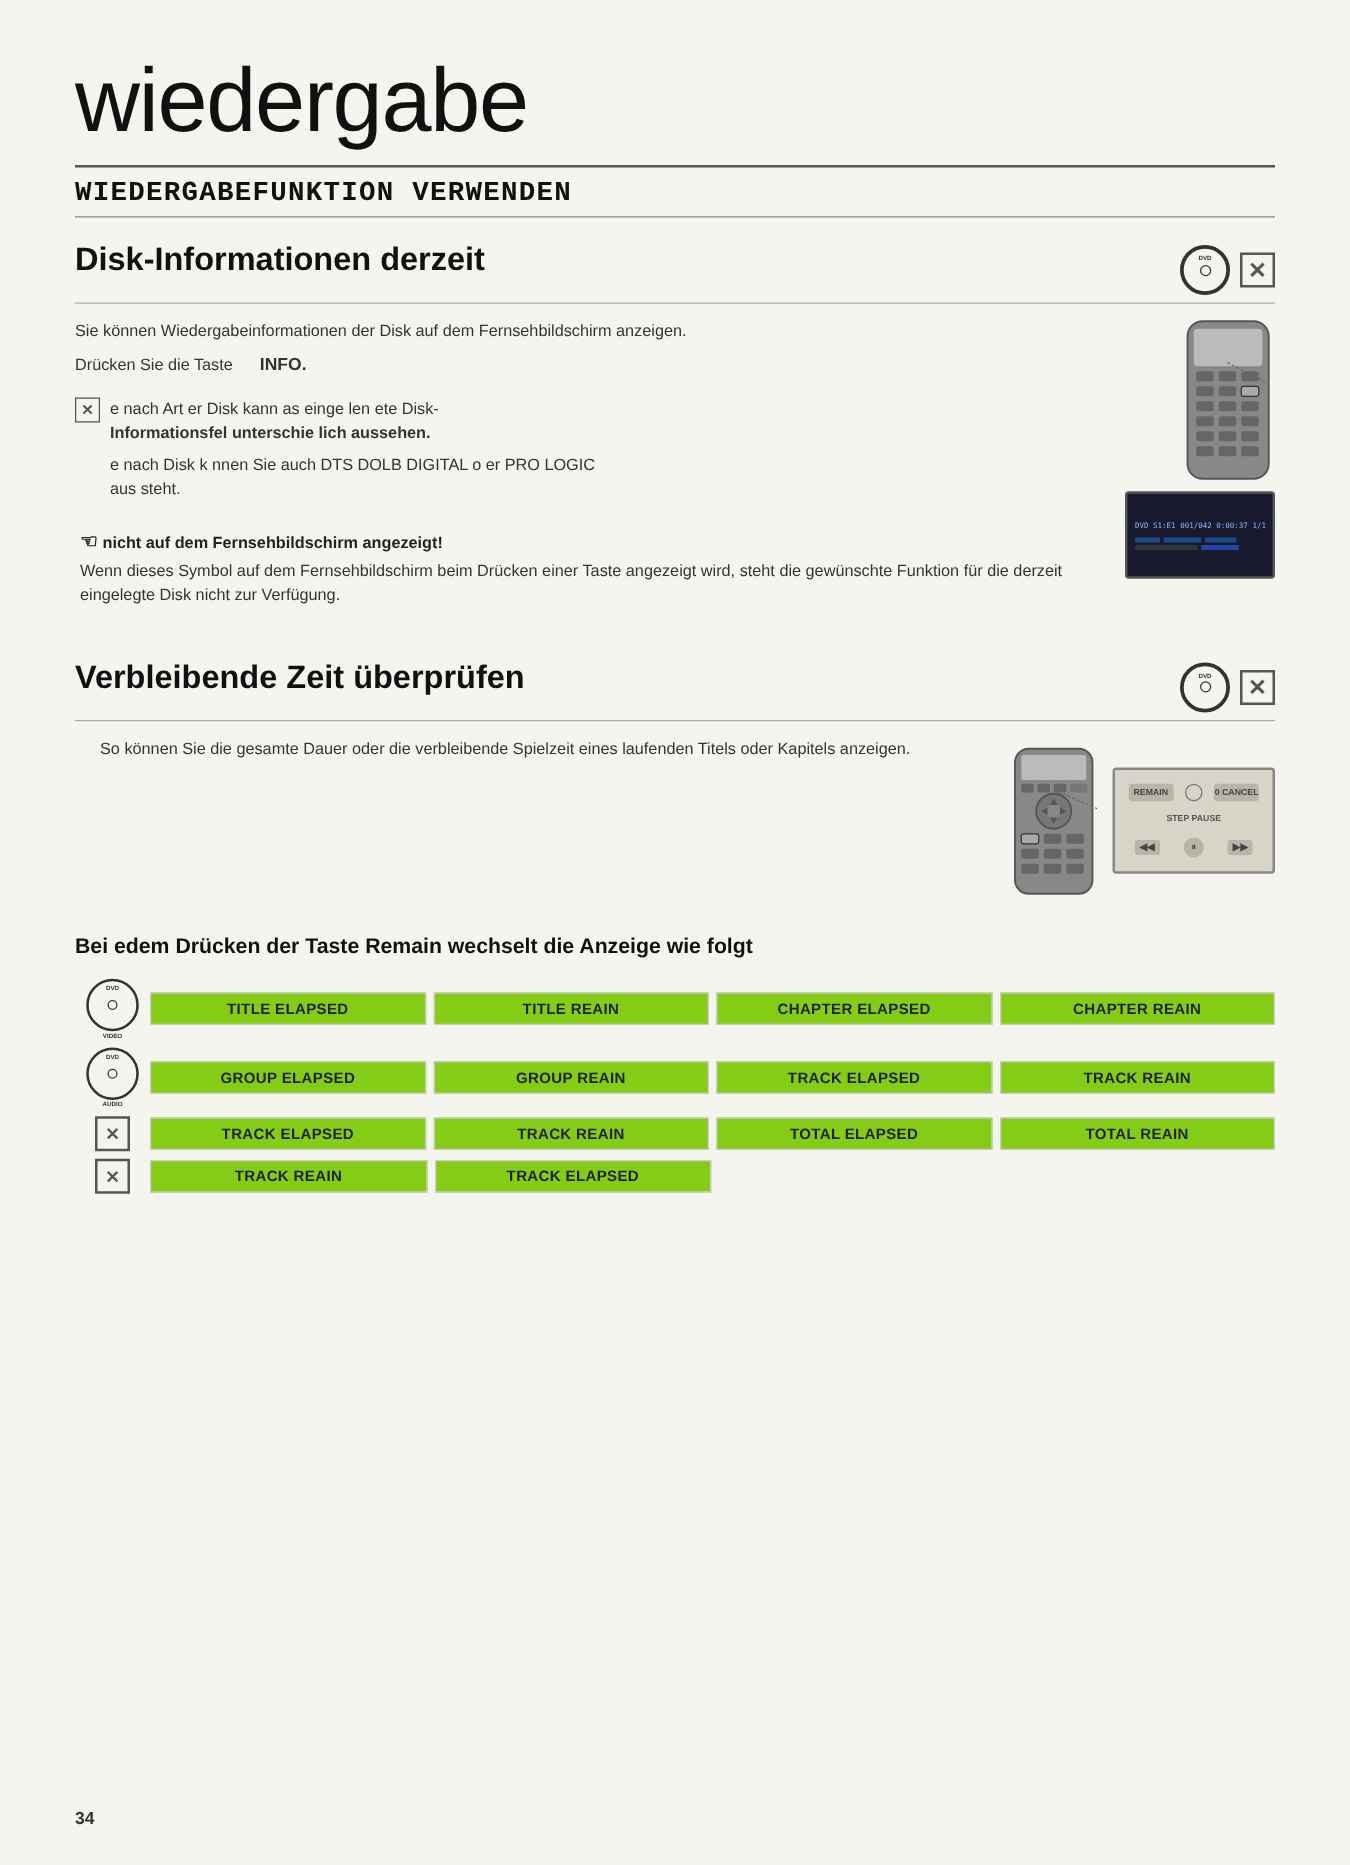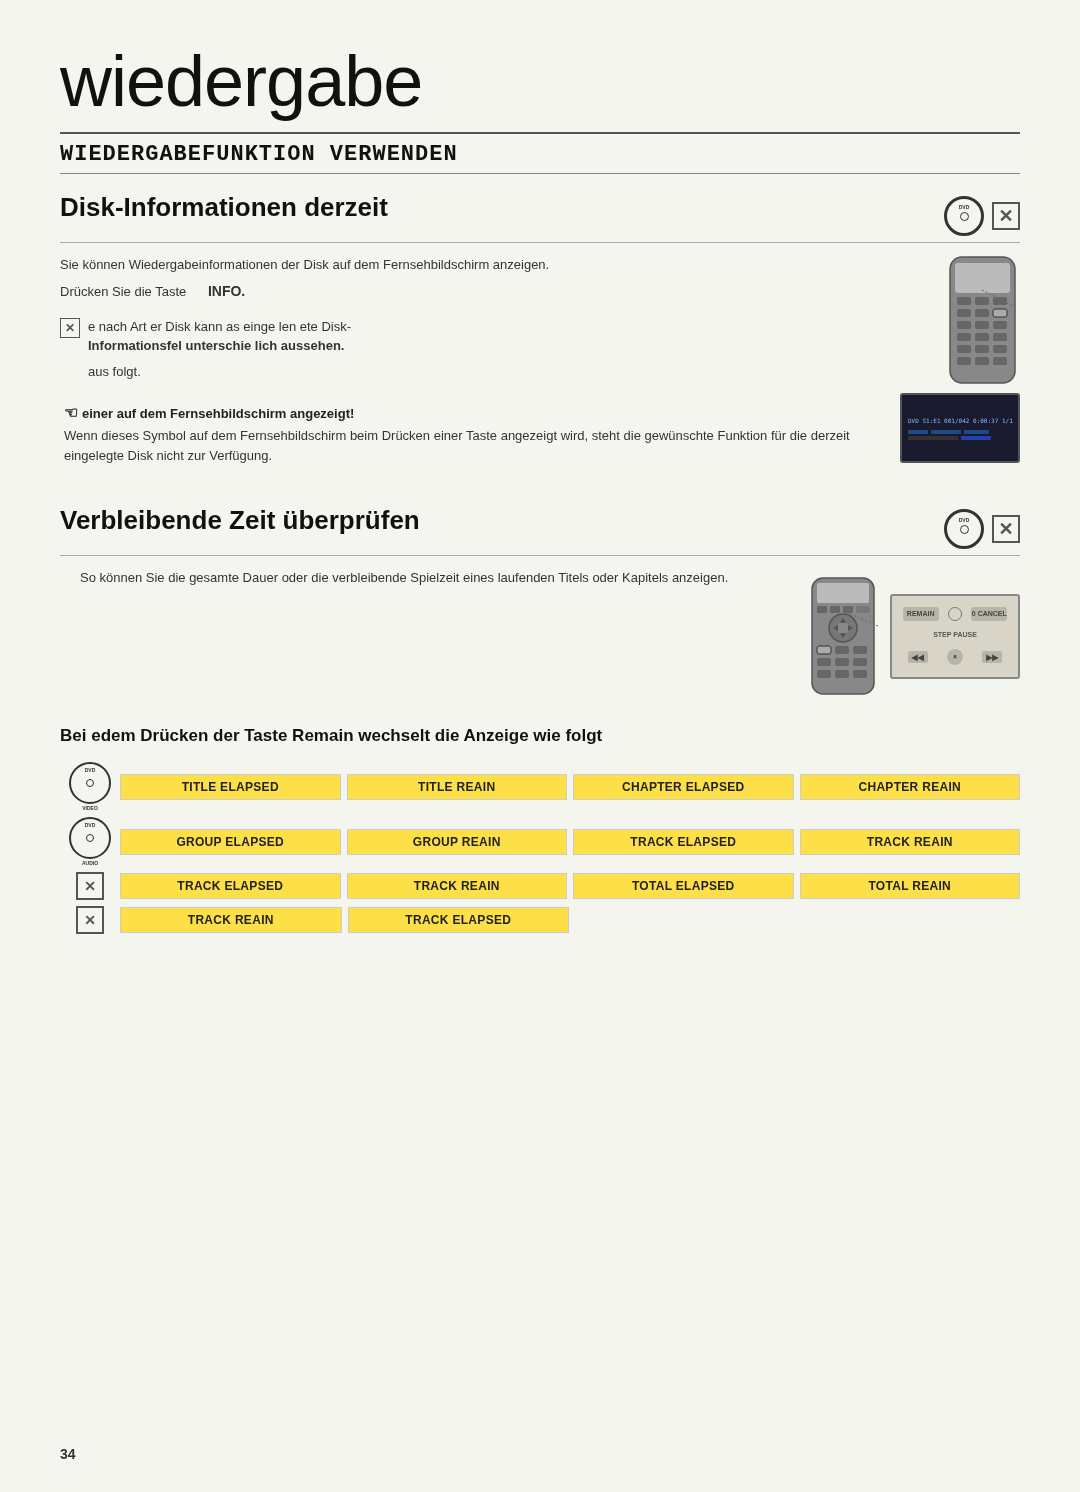--- a/index.html
+++ b/index.html
@@ -174,21 +174,21 @@
       font-weight: bold;
       color: #555;
     }
     .mode-cells {
       display: flex;
       flex: 1;
       gap: 6px;
     }
     .mode-cell {
       flex: 1;
-      background: #fde047;
+      background: #84cc16;
       border: 1px solid #ccc;
       padding: 5px 10px;
       font-size: 12px;
       font-weight: bold;
       color: #222;
       text-align: center;
       letter-spacing: 0.3px;
     }
     .mode-cell.empty {
       background: transparent;
@@ -269,28 +269,29 @@
           <div class="note-row">
             <div class="checkbox-icon">✕</div>
             <div>
               <p class="note-text">e nach Art er Disk kann as einge len ete Disk-</p>
               <p class="note-text"><strong>Informationsfel unterschie lich aussehen.</strong></p>
             </div>
           </div>
           <div class="note-row" style="margin-top:6px;">
             <div style="width:20px;flex-shrink:0;"></div>
             <div>
-              <p class="note-text">aus folgt.</p>
+              <p class="note-text">e nach Disk k nnen Sie auch DTS DOLB DIGITAL o er PRO LOGIC</p>
+              <p class="note-text">aus steht.</p>
             </div>
           </div>
         </div>
 
         <div class="warning-block">
           <p class="warning-title">
-            <span style="font-size:16px;">☜</span> <span>einer auf dem Fernsehbildschirm angezeigt!</span>
+            <span style="font-size:16px;">☜</span> <span>nicht auf dem Fernsehbildschirm angezeigt!</span>
           </p>
           <p class="body-text">Wenn dieses Symbol auf dem Fernsehbildschirm beim Drücken einer Taste angezeigt wird, steht die gewünschte Funktion für die derzeit eingelegte Disk nicht zur Verfügung.</p>
         </div>
       </div>
 
       <div class="images-container">
 
         <svg width="75" height="130" viewBox="0 0 75 130">
           <rect x="5" y="2" width="65" height="126" rx="12" ry="12" fill="#888" stroke="#555" stroke-width="1.5"></rect>
           <rect x="10" y="8" width="55" height="30" rx="3" fill="#bbb"></rect>

